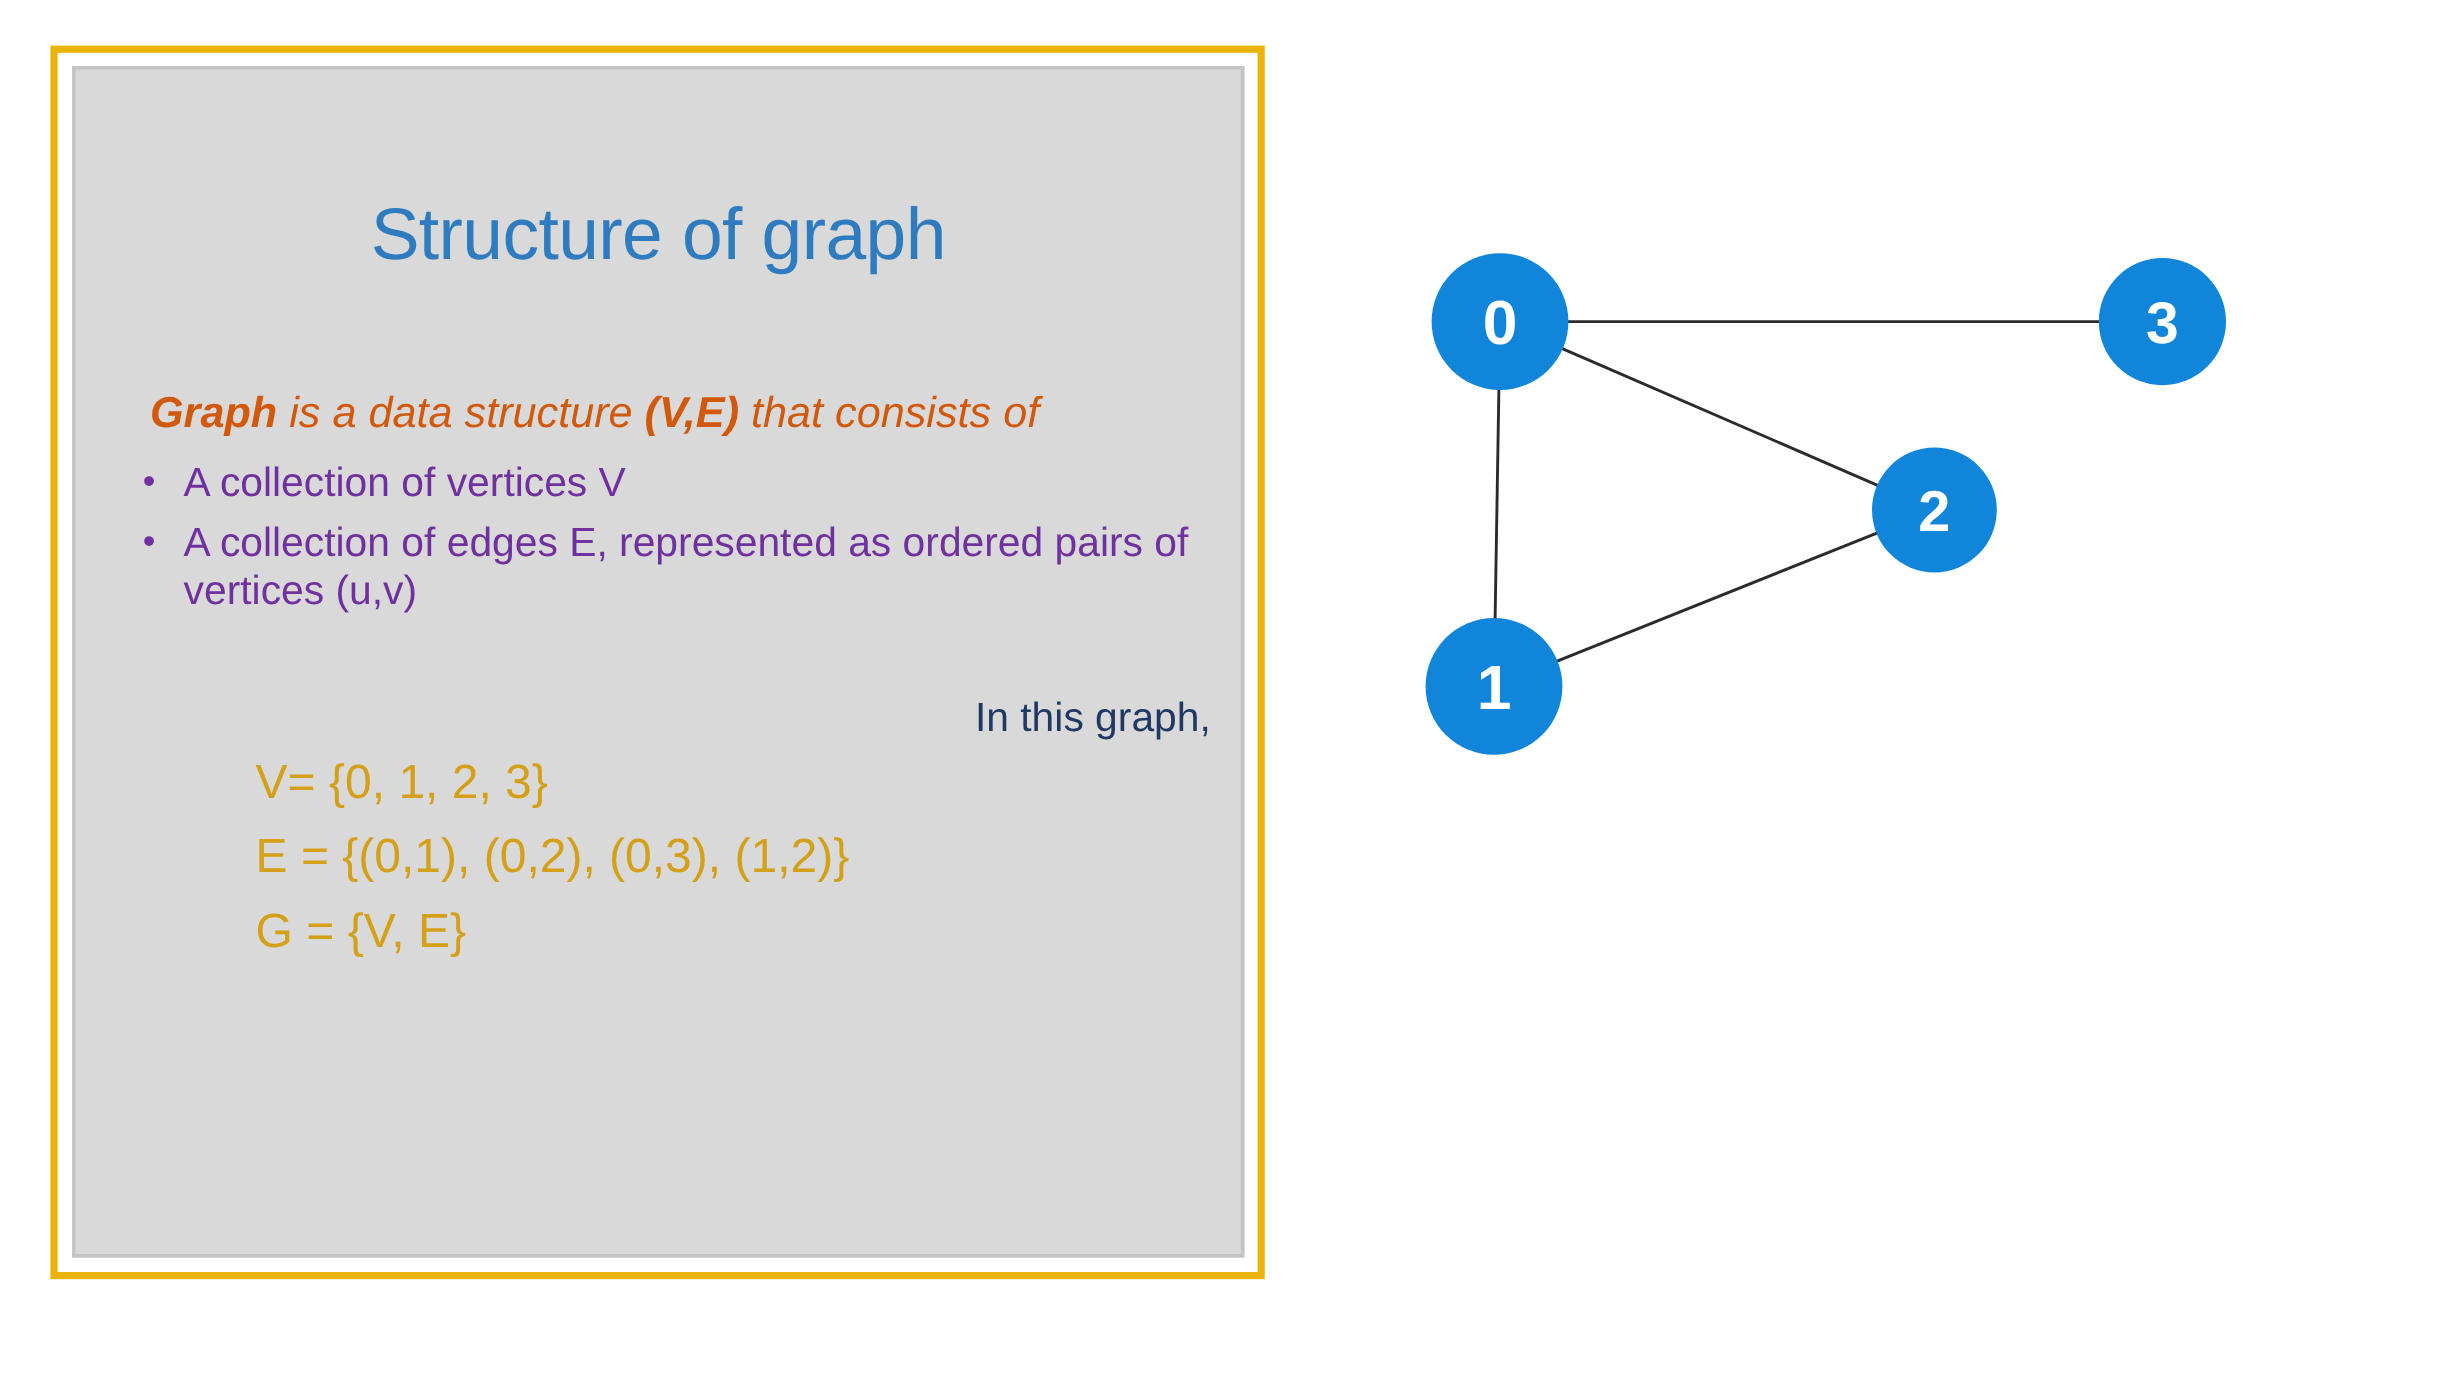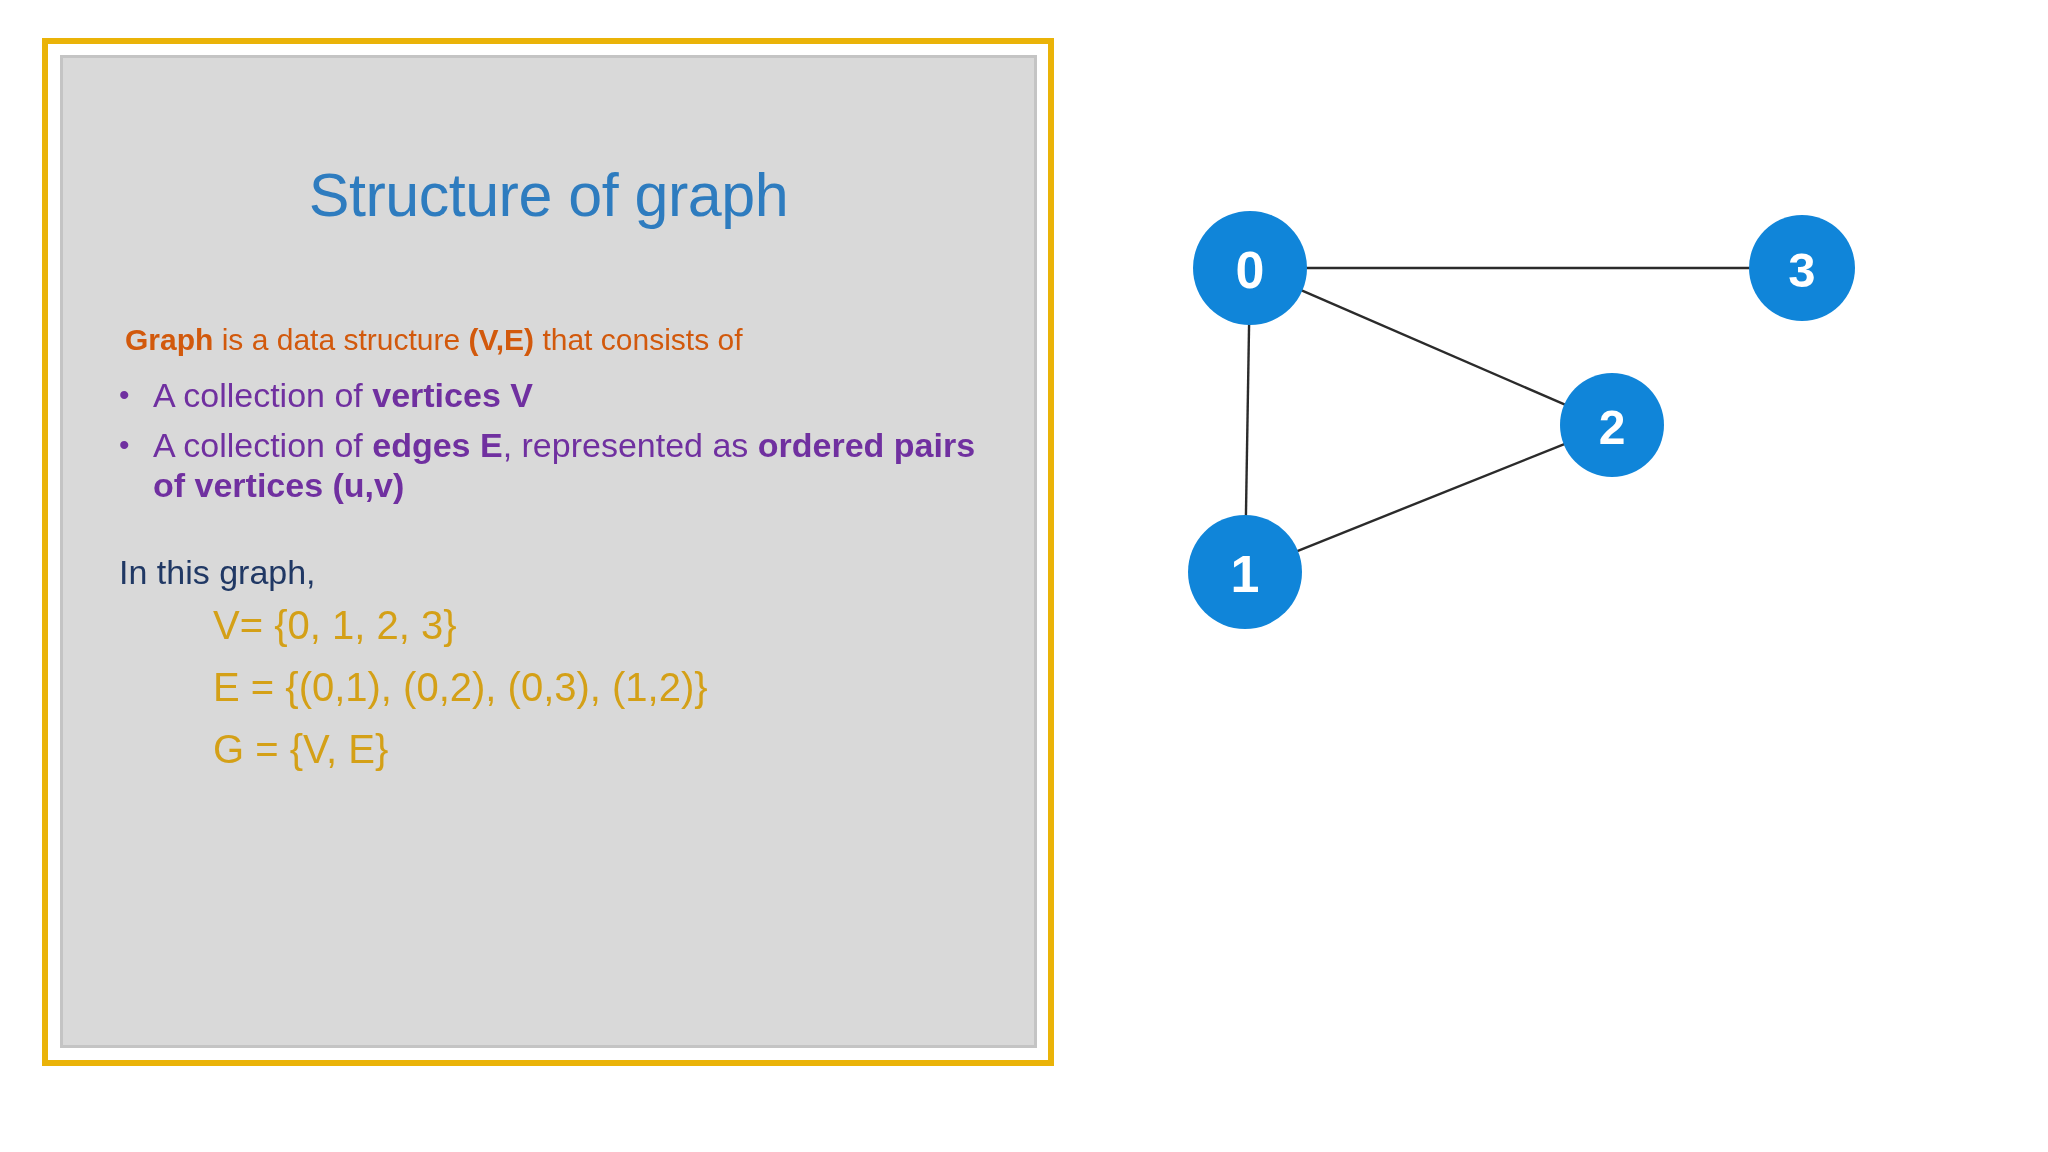--- a/index.html
+++ b/index.html
@@ -60,51 +60,53 @@
   
   #body-block {
     position: absolute;
     left: 56px;
     top: 265px;
     width: 890px;
   }
 
   .lead-para {
     color: #D2590C;
-    font-size: 30px;
+    font-size: 36px;
     line-height: 1.14;
     margin: 0 0 18px 0;
     padding-left: 6px;
+    font-style: italic;
   }
   .lead-para b { font-weight: 700; }
 
   .bullet-row {
     display: flex;
     align-items: flex-start;
     color: #7030A0;
     font-size: 34px;
     line-height: 1.18;
     margin-bottom: 10px;
   }
   .bullet-dot {
     width: 34px;
     flex: 0 0 34px;
     color: #7030A0;
     font-size: 30px;
     line-height: 1.30;
     text-align: left;
   }
   .bullet-text { flex: 1 1 auto; }
-  .bullet-text b { font-weight: 700; }
+  .bullet-text b { font-weight: 400; }
 
   #in-this-graph {
     color: #203864;
     font-size: 34px;
     line-height: 1.2;
-    margin: 46px 0 8px 0;
+    margin: 66px 0 8px 0;
+    text-align: right;
   }
 
   .eq-line {
     color: #D4A017;
     font-size: 40px;
     line-height: 1.25;
     margin: 0 0 12px 0;
     padding-left: 94px;
     white-space: nowrap;
   }

